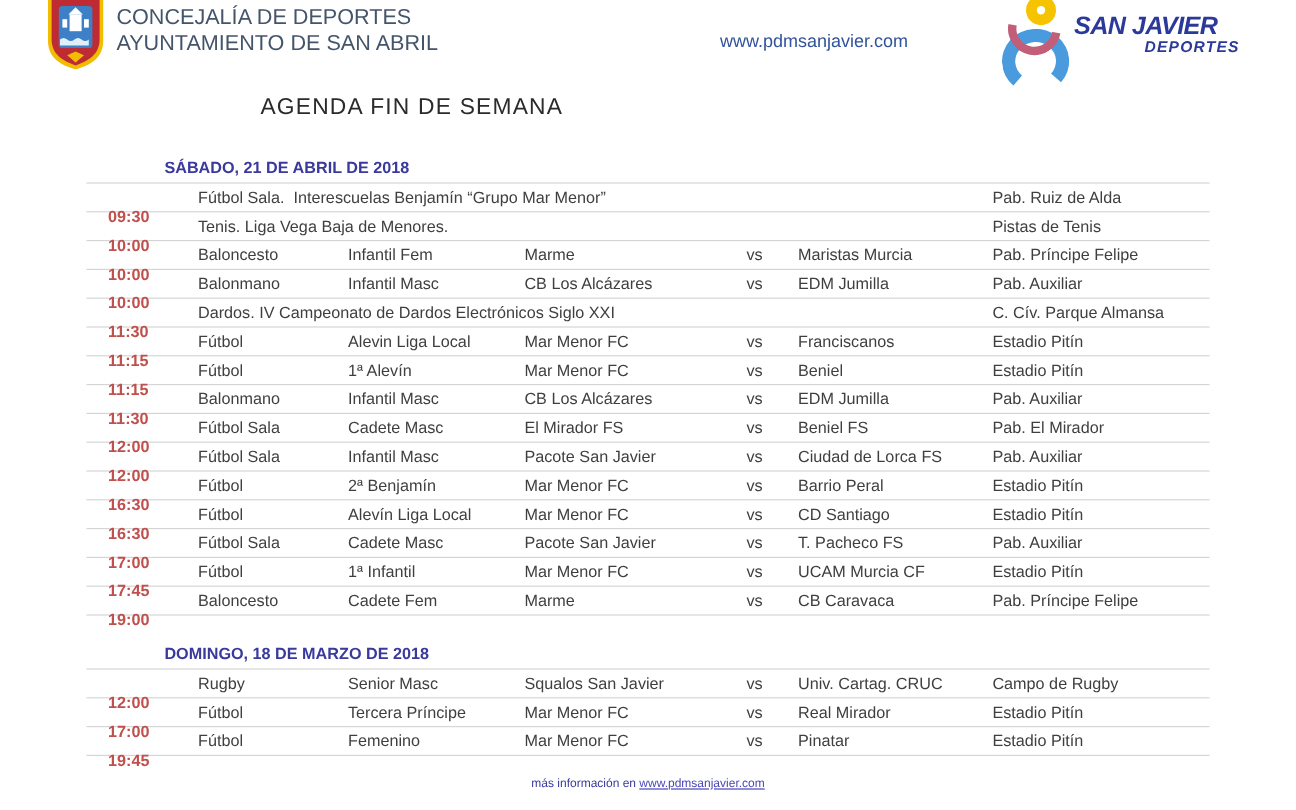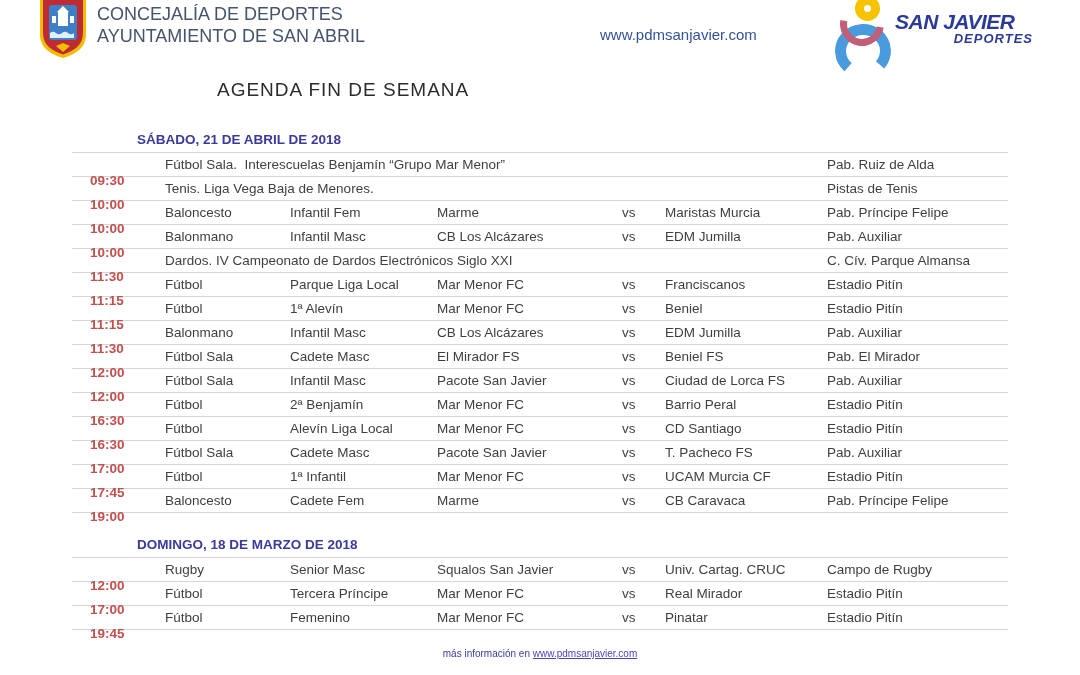--- a/index.html
+++ b/index.html
@@ -114,21 +114,21 @@
             <span class="c venue">Pab. Auxiliar</span>
           </div>
           <div class="row">
             <span class="c time">11:30</span>
             <span class="c event">Dardos. IV Campeonato de Dardos Electrónicos Siglo XXI</span>
             <span class="c venue">C. Cív. Parque Almansa</span>
           </div>
           <div class="row">
             <span class="c time">11:15</span>
             <span class="c sport">Fútbol</span>
-            <span class="c cat">Parque Liga Local</span>
+            <span class="c cat">Alevin Liga Local</span>
             <span class="c home">Mar Menor FC</span>
             <span class="c vs">vs</span>
             <span class="c away">Franciscanos</span>
             <span class="c venue">Estadio Pitín</span>
           </div>
           <div class="row">
             <span class="c time">11:15</span>
             <span class="c sport">Fútbol</span>
             <span class="c cat">1ª Alevín</span>
             <span class="c home">Mar Menor FC</span>

